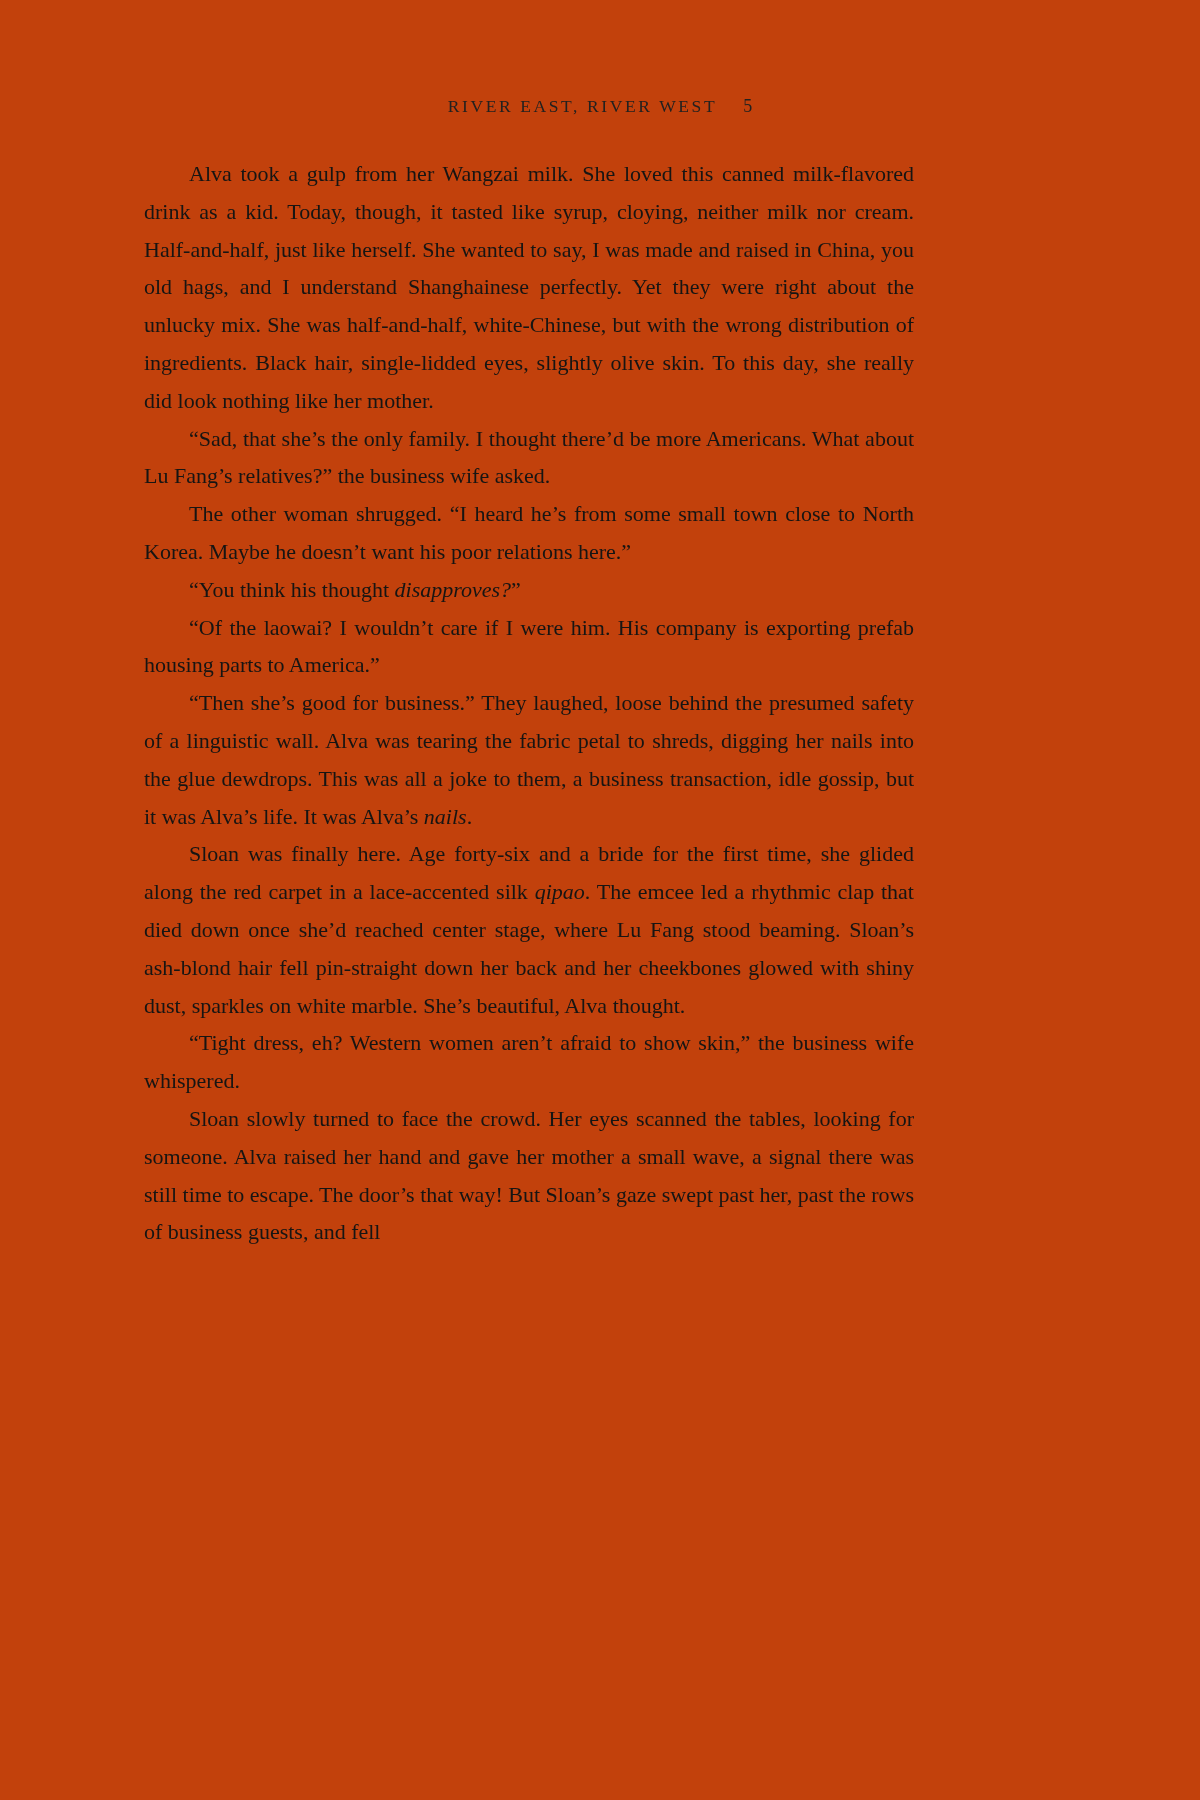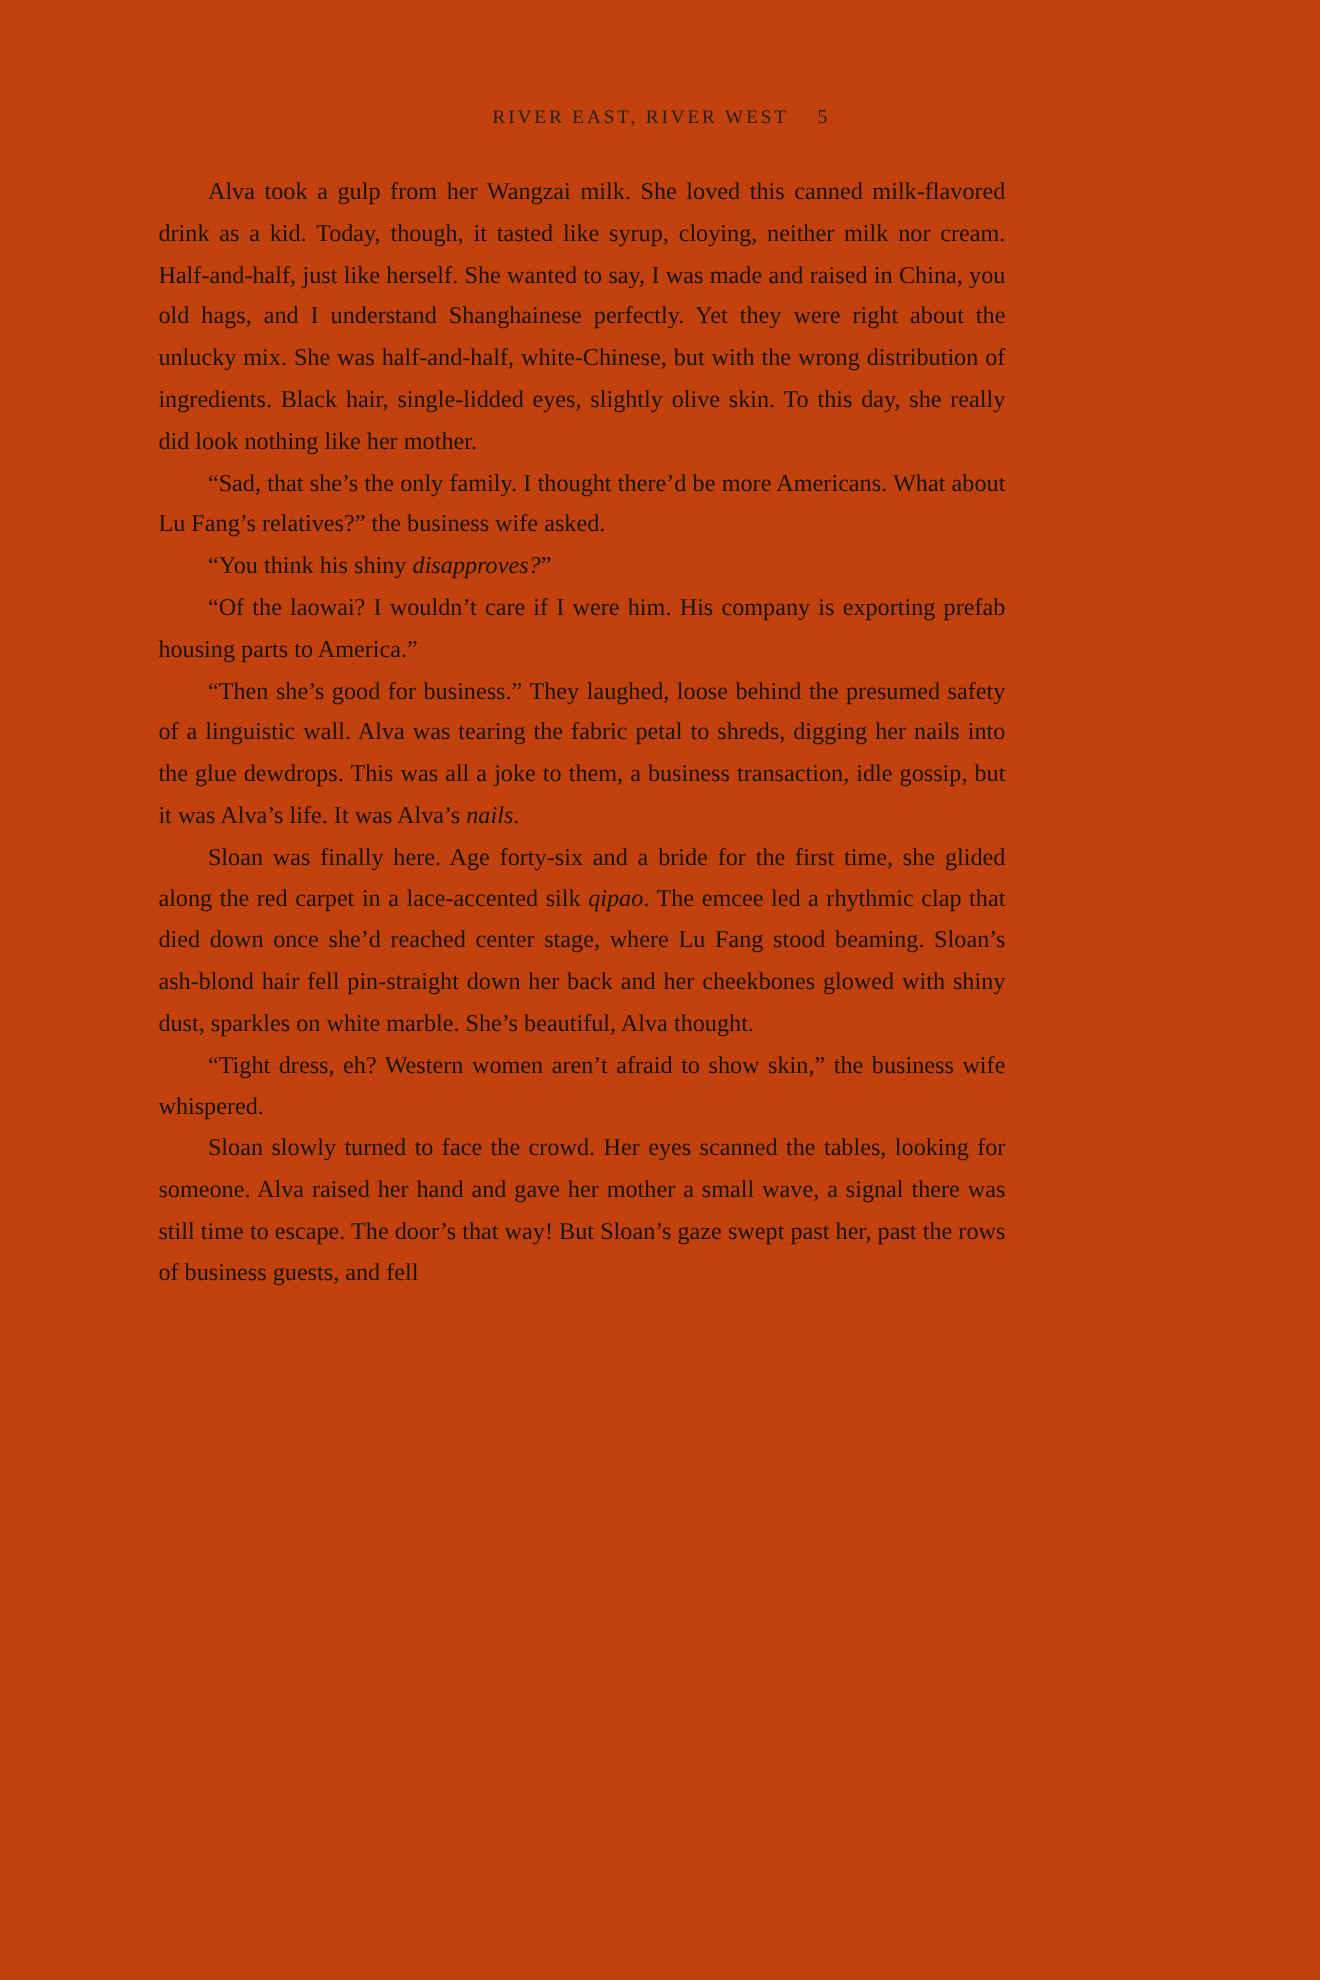--- a/index.html
+++ b/index.html
@@ -57,21 +57,22 @@
 
 <div class="page">
 
   <div class="running-head">
     <span>RIVER EAST, RIVER WEST</span><span class="folio">5</span>
   </div>
 
   <div class="body-text">
       <p><span>Alva took a gulp from her Wangzai milk. She loved this canned milk-flavored drink as a kid. Today, though, it tasted like syrup, cloying, neither milk nor cream. Half-and-half, just like herself. She wanted to say, I was made and raised in China, you old hags, and I understand Shanghainese perfectly. Yet they were right about the unlucky mix. She was half-and-half, white-Chinese, but with the wrong distribution of ingredients. Black hair, single-lidded eyes, slightly olive skin. To this day, she really did look nothing like her mother.</span></p>
       <p><span>“Sad, that she’s the only family. I thought there’d be more Americans. What about Lu Fang’s relatives?” the business wife asked.</span></p>
-      <p><span>“You think his shiny </span><em>disapproves?</em><span>”</span></p>
+      <p><span>The other woman shrugged. “I heard he’s from some small town close to North Korea. Maybe he doesn’t want his poor relations here.”</span></p>
+      <p><span>“You think his thought </span><em>disapproves?</em><span>”</span></p>
       <p><span>“Of the laowai? I wouldn’t care if I were him. His company is exporting prefab housing parts to America.”</span></p>
       <p><span>“Then she’s good for business.” They laughed, loose behind the presumed safety of a linguistic wall. Alva was tearing the fabric petal to shreds, digging her nails into the glue dewdrops. This was all a joke to them, a business transaction, idle gossip, but it was Alva’s life. It was Alva’s </span><em>nails</em><span>.</span></p>
       <p><span>Sloan was finally here. Age forty-six and a bride for the first time, she glided along the red carpet in a lace-accented silk </span><em>qipao</em><span>. The emcee led a rhythmic clap that died down once she’d reached center stage, where Lu Fang stood beaming. Sloan’s ash-blond hair fell pin-straight down her back and her cheekbones glowed with shiny dust, sparkles on white marble. She’s beautiful, Alva thought.</span></p>
       <p><span>“Tight dress, eh? Western women aren’t afraid to show skin,” the business wife whispered.</span></p>
       <p><span>Sloan slowly turned to face the crowd. Her eyes scanned the tables, looking for someone. Alva raised her hand and gave her mother a small wave, a signal there was still time to escape. The door’s that way! But Sloan’s gaze swept past her, past the rows of business guests, and fell</span></p>
     </div>
 
 </div>
 
 </body></html>

